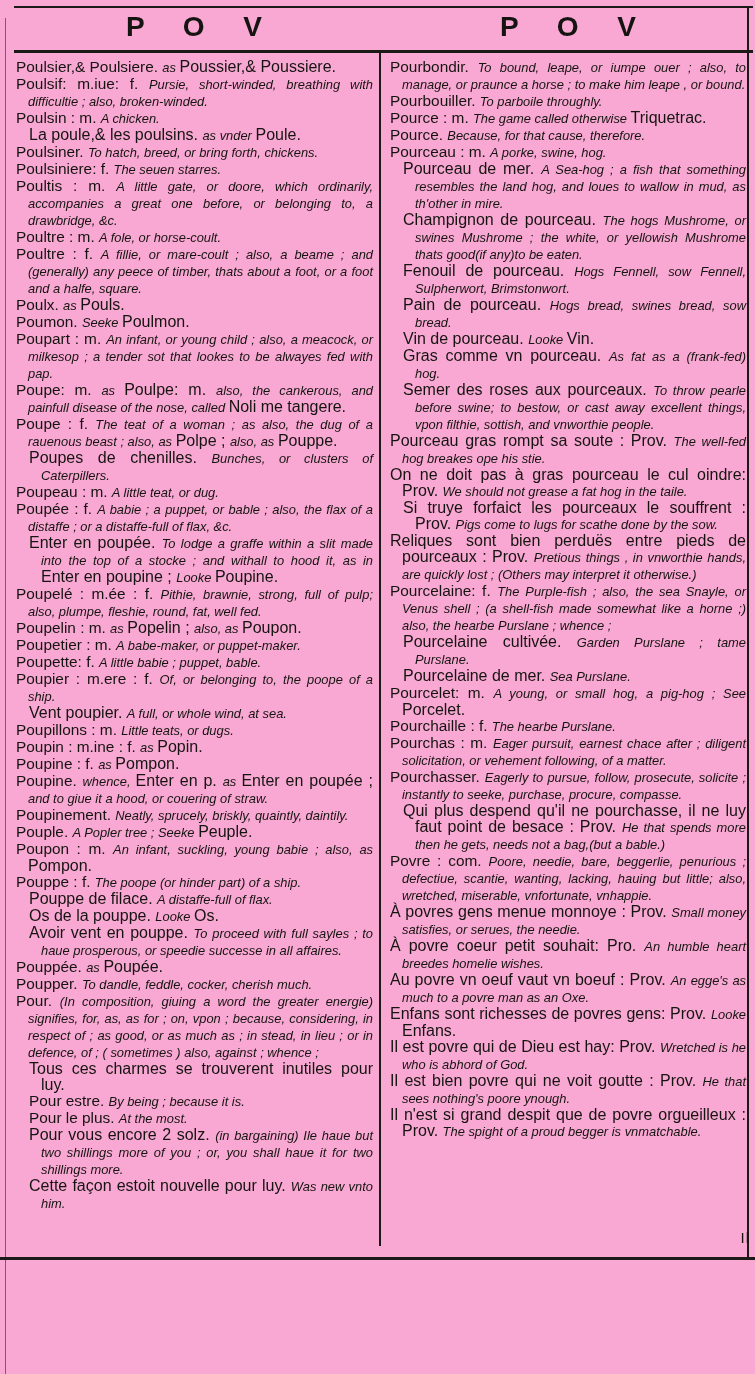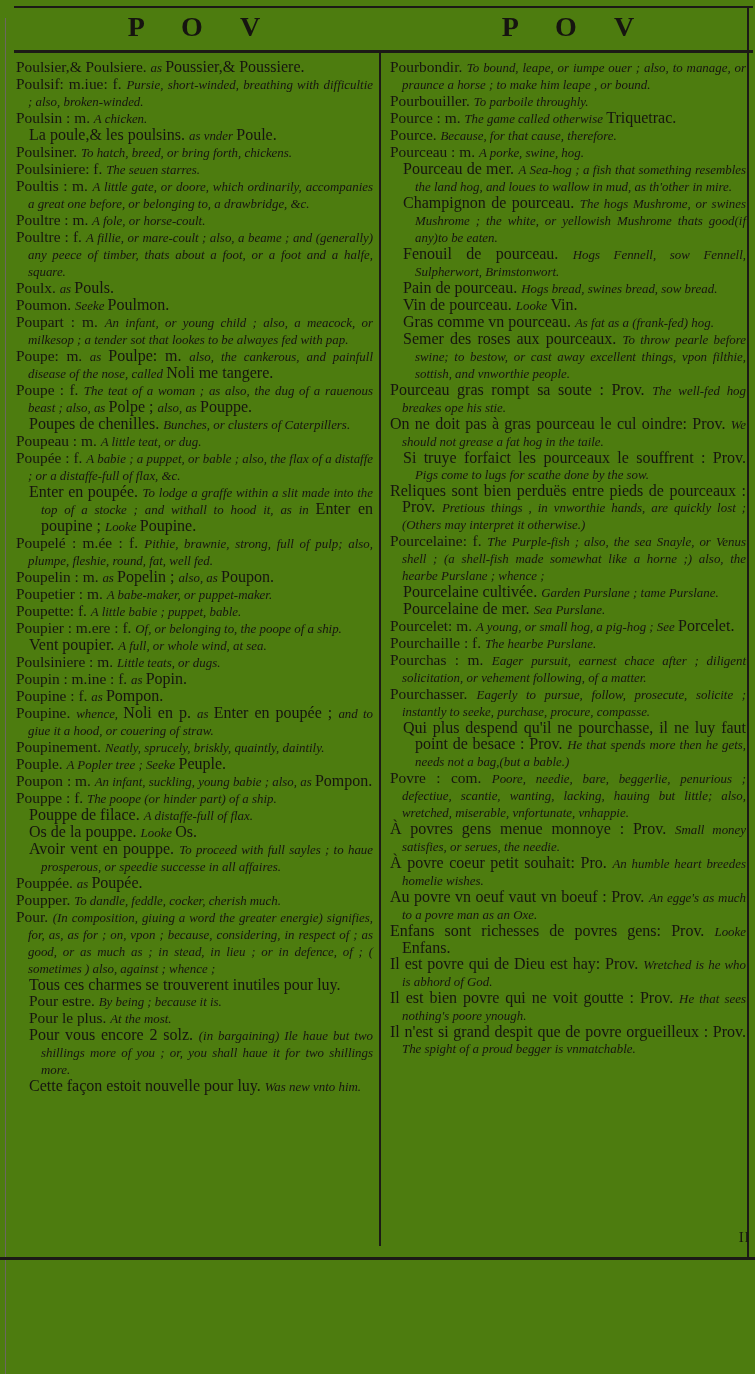--- a/index.html
+++ b/index.html
@@ -1,18 +1,18 @@
 <!DOCTYPE html>
 <html><head>
 <meta charset="utf-8">
 <style>
   html,body{margin:0;padding:0;background:#e8e8e4;}
   .canvas{
-    position:relative;width:755px;height:1374px;background:#4d7c0f;
-    font-family:Liberation Serif, serif;color:#161410;
+    position:relative;width:755px;height:1374px;background:#f9a8d4;
+    font-family:Liberation Sans, sans-serif;color:#161410;
     overflow:hidden;margin:0 auto;
   }
   .rule{position:absolute;background:#1c1a16;}
   .rule.top{left:14px;top:6px;width:739px;height:2px;}
   .rule.underhead{left:14px;top:50px;width:739px;height:3px;}
   .rule.divider{left:379px;top:53px;width:2px;height:1193px;}
   .rule.rightborder{left:747px;top:6px;width:2px;height:1253px;}
   .rule.bottom{left:0px;top:1257px;width:755px;height:3px;}
   .rule.leftedge{left:5px;top:18px;width:1px;height:1356px;background:#6b675f;}
   .colhead{
@@ -63,24 +63,24 @@
       <p class="entry sub"><span class="fr">Poupes de chenilles. </span><span class="en">Bunches, or clusters of Caterpillers.</span></p>
       <p class="entry"><span class="hw">Poupeau : m. </span><span class="en">A little teat, or dug.</span></p>
       <p class="entry"><span class="hw">Poupée : f. </span><span class="en">A babie ; a puppet, or bable ; also, the flax of a distaffe ; or a distaffe-full of flax, &amp;c.</span></p>
       <p class="entry sub"><span class="fr">Enter en poupée. </span><span class="en">To lodge a graffe within a slit made into the top of a stocke ; and withall to hood it, as in </span><span class="fr">Enter en poupine ; </span><span class="en">Looke </span><span class="fr">Poupine.</span></p>
       <p class="entry"><span class="hw">Poupelé : m.ée : f. </span><span class="en">Pithie, brawnie, strong, full of pulp; also, plumpe, fleshie, round, fat, well fed.</span></p>
       <p class="entry"><span class="hw">Poupelin : m. </span><span class="en">as </span><span class="fr">Popelin ; </span><span class="en">also, as </span><span class="fr">Poupon.</span></p>
       <p class="entry"><span class="hw">Poupetier : m. </span><span class="en">A babe-maker, or puppet-maker.</span></p>
       <p class="entry"><span class="hw">Poupette: f. </span><span class="en">A little babie ; puppet, bable.</span></p>
       <p class="entry"><span class="hw">Poupier : m.ere : f. </span><span class="en">Of, or belonging to, the poope of a ship.</span></p>
       <p class="entry sub"><span class="fr">Vent poupier. </span><span class="en">A full, or whole wind, at sea.</span></p>
-      <p class="entry"><span class="hw">Poulsiniere : m. </span><span class="en">Little teats, or dugs.</span></p>
+      <p class="entry"><span class="hw">Poupillons : m. </span><span class="en">Little teats, or dugs.</span></p>
       <p class="entry"><span class="hw">Poupin : m.ine : f. </span><span class="en">as </span><span class="fr">Popin.</span></p>
       <p class="entry"><span class="hw">Poupine : f. </span><span class="en">as </span><span class="fr">Pompon.</span></p>
-      <p class="entry"><span class="hw">Poupine. </span><span class="en">whence, </span><span class="fr">Noli en p. </span><span class="en">as </span><span class="fr">Enter en poupée ; </span><span class="en">and to giue it a hood, or couering of straw.</span></p>
+      <p class="entry"><span class="hw">Poupine. </span><span class="en">whence, </span><span class="fr">Enter en p. </span><span class="en">as </span><span class="fr">Enter en poupée ; </span><span class="en">and to giue it a hood, or couering of straw.</span></p>
       <p class="entry"><span class="hw">Poupinement. </span><span class="en">Neatly, sprucely, briskly, quaintly, daintily.</span></p>
       <p class="entry"><span class="hw">Pouple. </span><span class="en">A Popler tree ; Seeke </span><span class="fr">Peuple.</span></p>
       <p class="entry"><span class="hw">Poupon : m. </span><span class="en">An infant, suckling, young babie ; also, as </span><span class="fr">Pompon.</span></p>
       <p class="entry"><span class="hw">Pouppe : f. </span><span class="en">The poope (or hinder part) of a ship.</span></p>
       <p class="entry sub"><span class="fr">Pouppe de filace. </span><span class="en">A distaffe-full of flax.</span></p>
       <p class="entry sub"><span class="fr">Os de la pouppe. </span><span class="en">Looke </span><span class="fr">Os.</span></p>
       <p class="entry sub"><span class="fr">Avoir vent en pouppe. </span><span class="en">To proceed with full sayles ; to haue prosperous, or speedie successe in all affaires.</span></p>
       <p class="entry"><span class="hw">Pouppée. </span><span class="en">as </span><span class="fr">Poupée.</span></p>
       <p class="entry"><span class="hw">Poupper. </span><span class="en">To dandle, feddle, cocker, cherish much.</span></p>
       <p class="entry"><span class="hw">Pour. </span><span class="en">(In composition, giuing a word the greater energie) signifies, for, as, as for ; on, vpon ; because, considering, in respect of ;  as good, or as much as ;  in stead, in lieu ; or in defence, of ; ( sometimes ) also, against ; whence ;</span></p>

